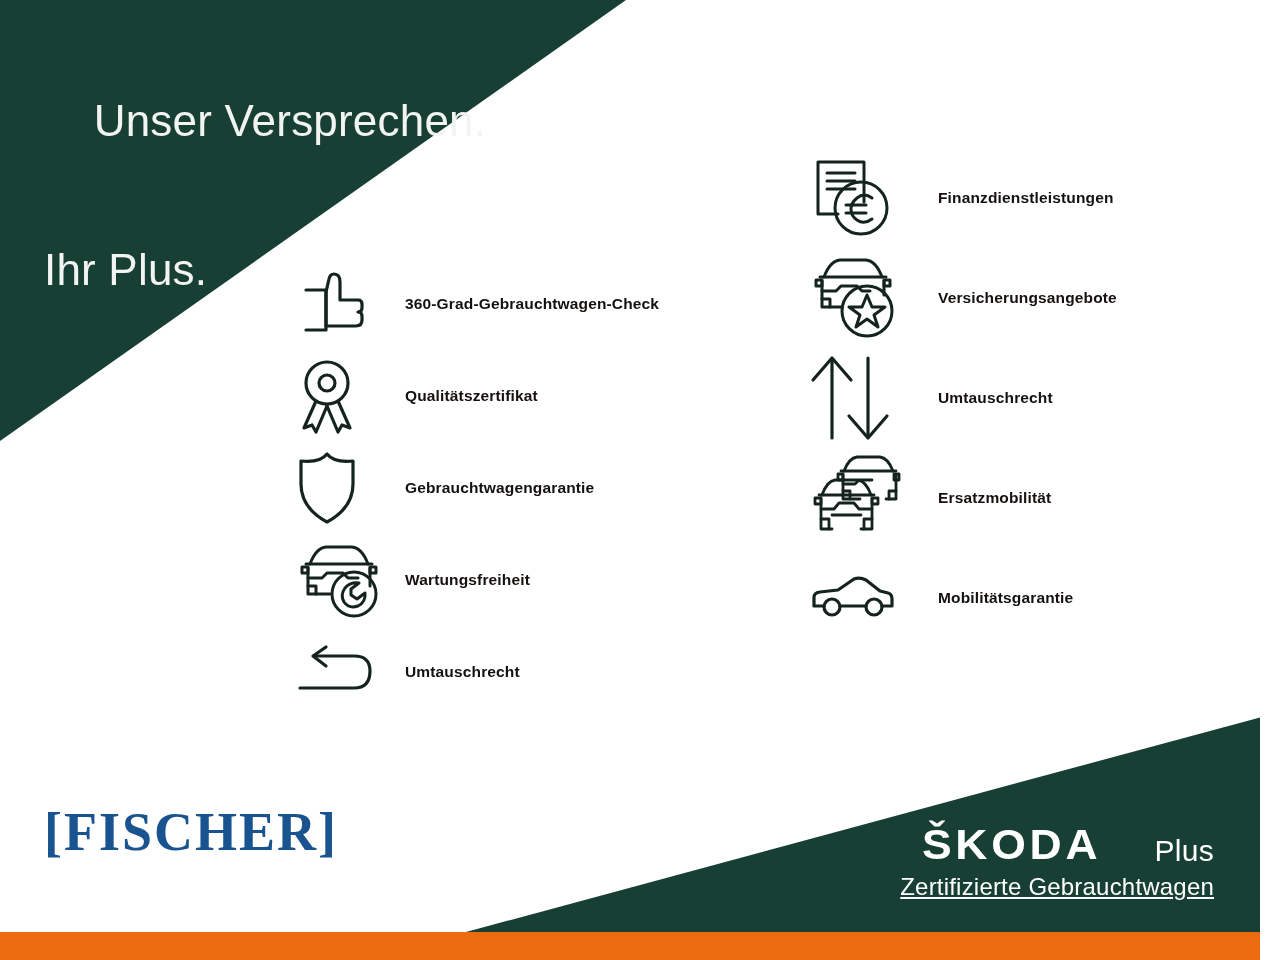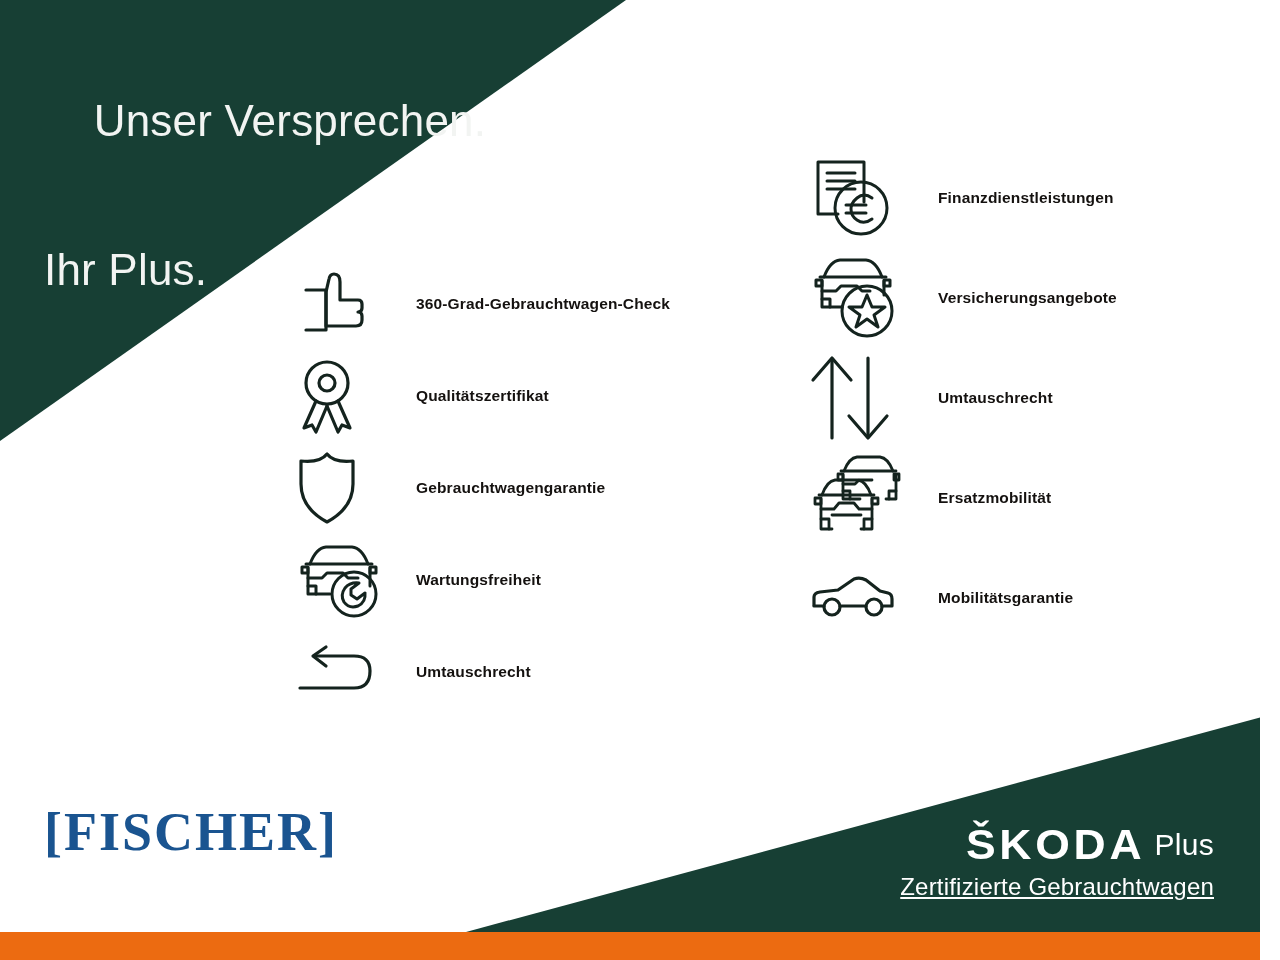--- a/index.html
+++ b/index.html
@@ -72,21 +72,21 @@
     display: block;
     overflow: visible;
   }
   .f-label {
     font-size: 15.5px;
     font-weight: bold;
     color: #14110f;
     letter-spacing: 0.15px;
     white-space: nowrap;
   }
-  .col-left .f-label { margin-left: 24px; }
+  .col-left .f-label { margin-left: 13px; }
   .col-right .f-label { margin-left: 18px; }
 
   
   .dealer-logo {
     position: absolute;
     left: 44px;
     top: 805px;
     color: #1d5header;
   }
   .dealer-logo {
@@ -102,23 +102,24 @@
   
   .skoda-block {
     position: absolute;
     right: 46px;
     top: 824px;
     text-align: right;
     color: #ffffff;
   }
   .skoda-row {
     display: flex;
-    align-items: center;
+    align-items: flex-end;
     justify-content: flex-end;
     line-height: 1;
+    gap: 44px;
   }
   .skoda-word {
     font-size: 42px;
     font-weight: bold;
     letter-spacing: 3.5px;
     transform: scaleX(1.06);
     transform-origin: right baseline;
   }
   .skoda-plus {
     font-size: 30px;

